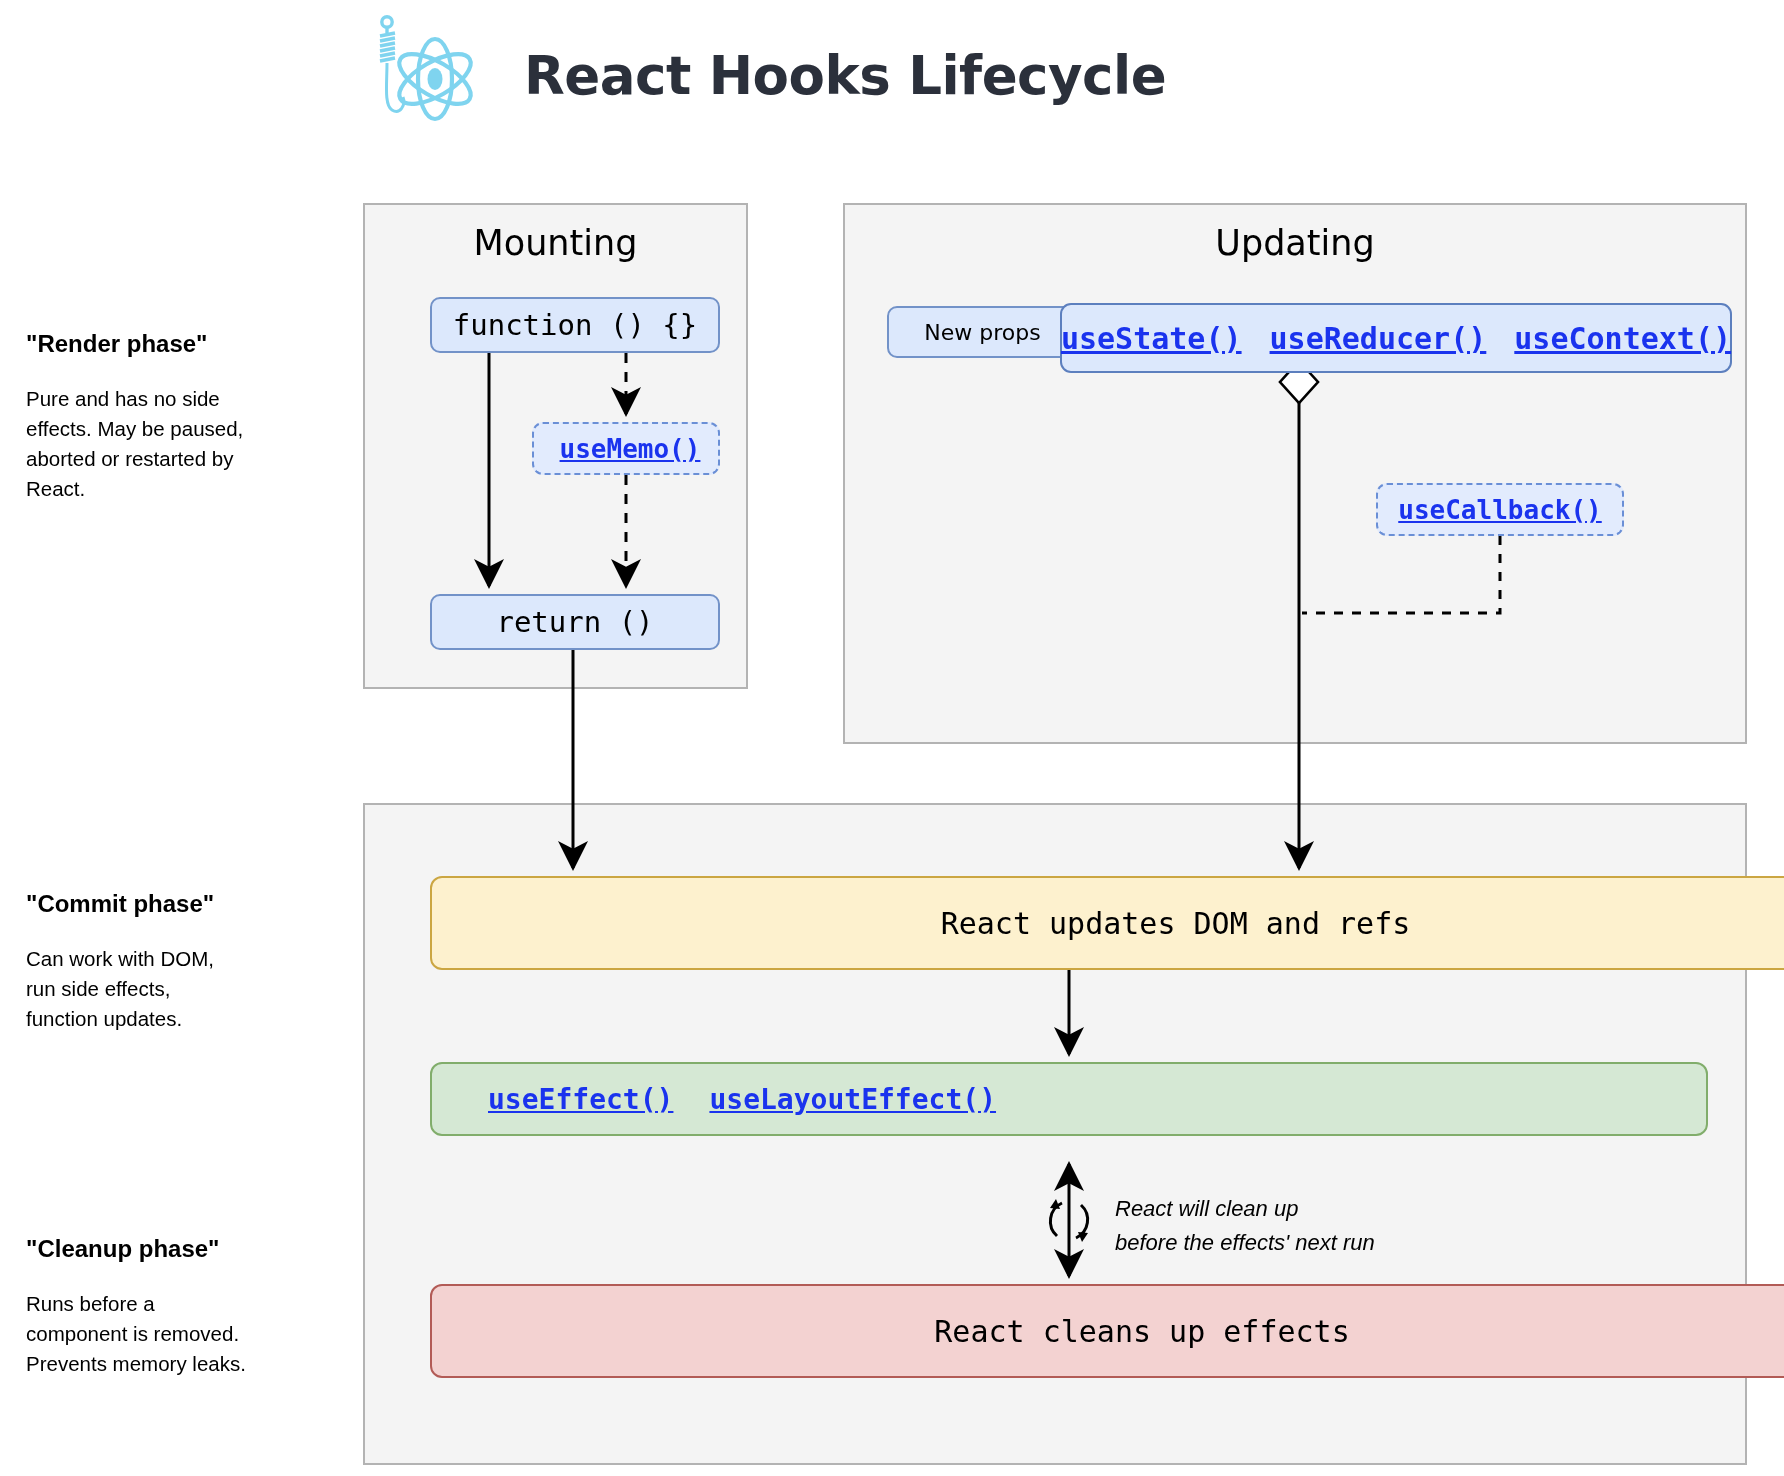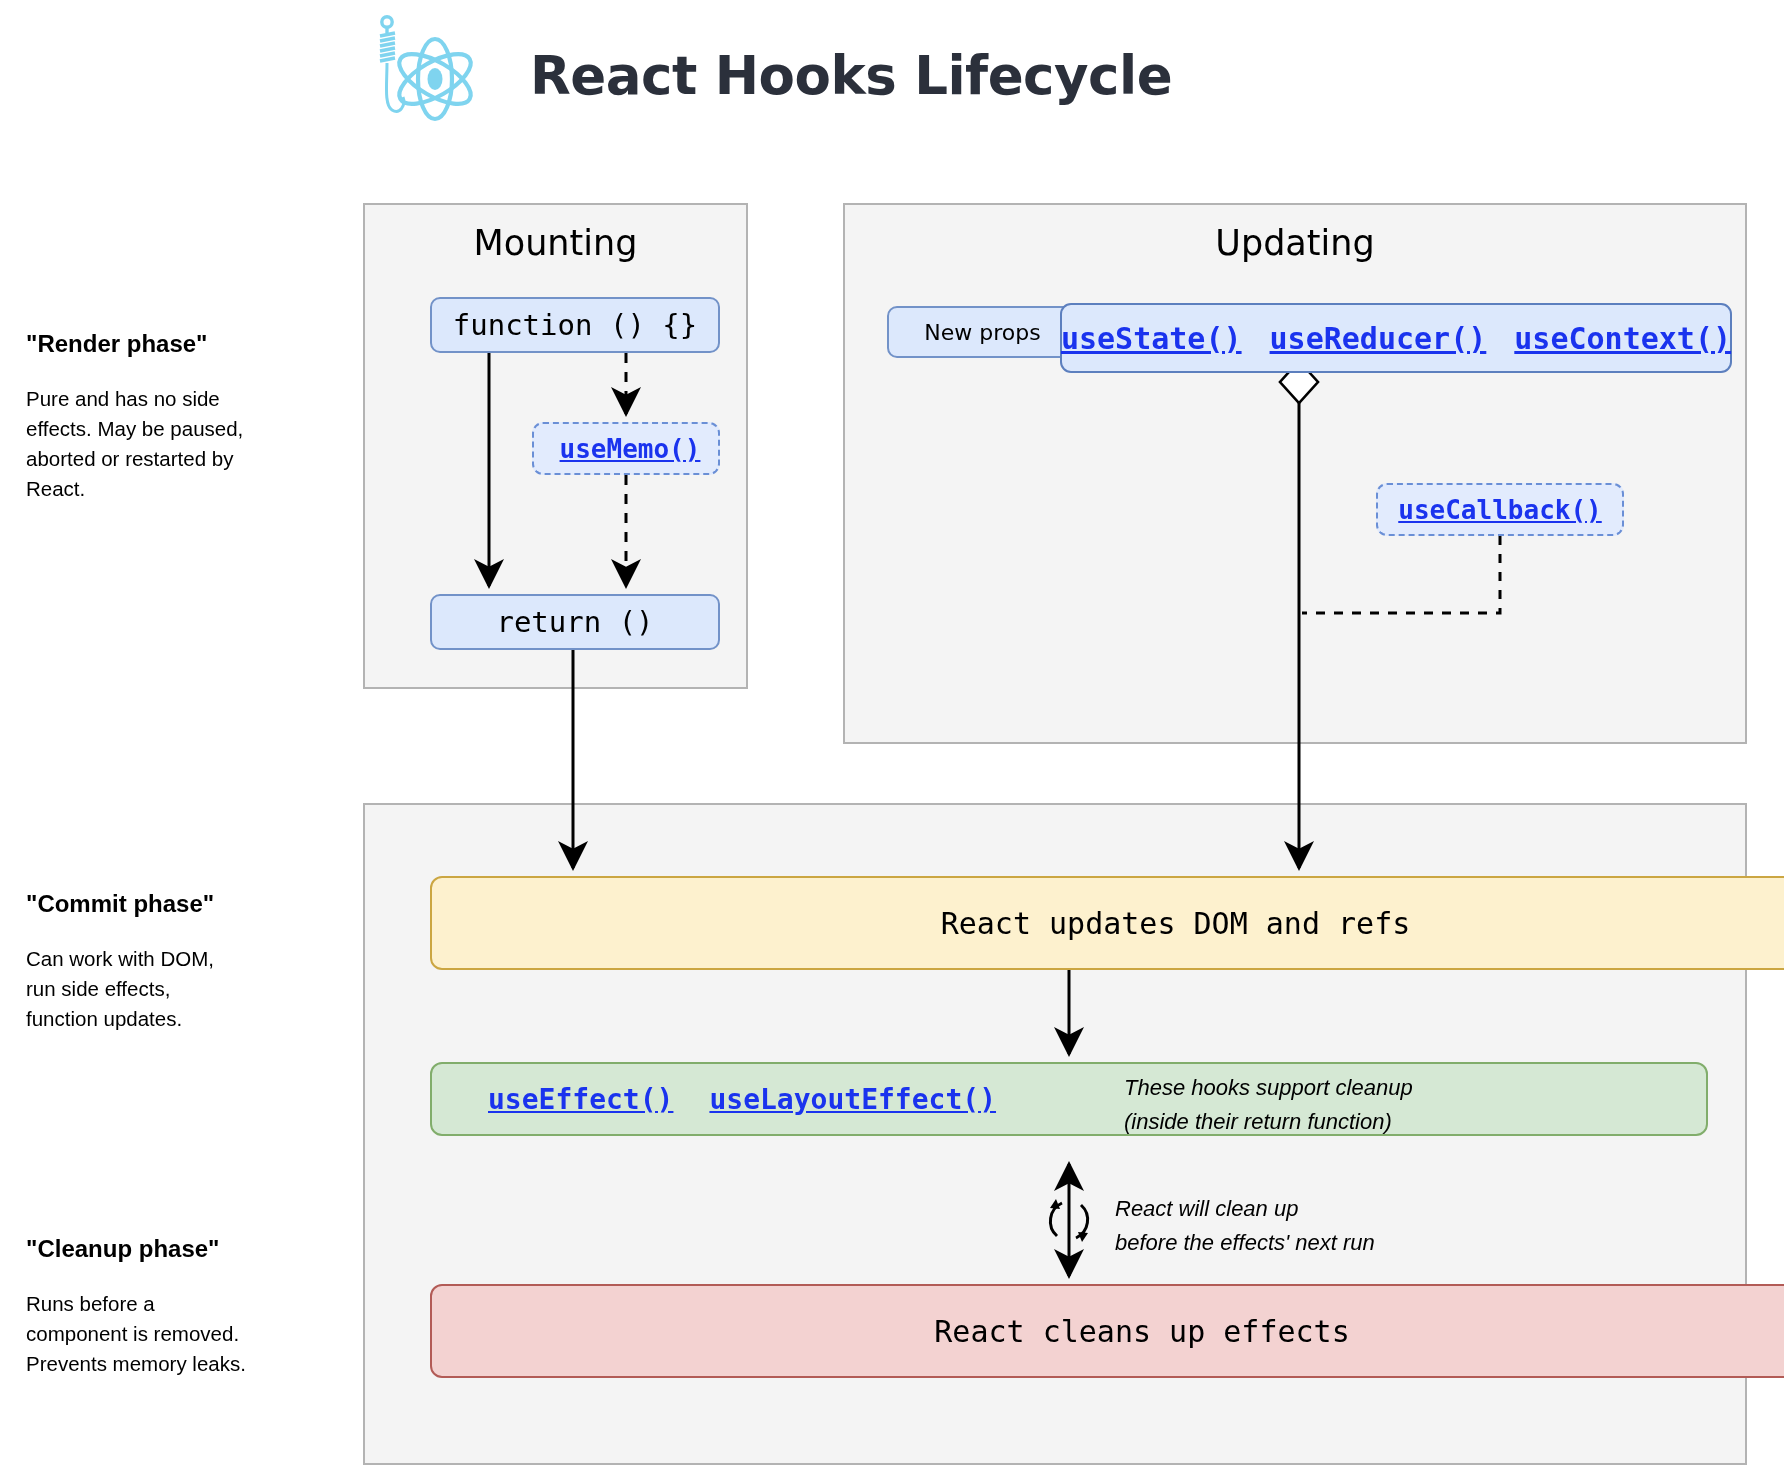--- a/index.html
+++ b/index.html
@@ -19,21 +19,21 @@
     inset: 0;
   }
   
   .header {
     position: absolute;
     left: 370px;
     top: 10px;
     height: 130px;
     display: flex;
     align-items: center;
-    gap: 30px;
+    gap: 24px;
   }
   .logo-wrap {
     width: 130px;
     height: 125px;
     position: relative;
     flex: none;
   }
   .page-title {
     font-family: "DejaVu Sans", sans-serif;
     font-size: 53px;
@@ -295,22 +295,20 @@
   <div class="node" id="node-dom">
     <span>React updates DOM and refs</span>
   </div>
 
   <div class="node" id="node-effects">
     <div id="effects-links">
       <span class="hooklink">useEffect()</span>
       <span class="hooklink">useLayoutEffect()</span>
     </div>
   </div>
-  <div id="effects-note">These hooks support cleanup
-(inside their return function)</div>
 
   <div id="cleanup-note">React will clean up
 before the effects' next run</div>
 
   <div class="node" id="node-cleanup">
     <span>React cleans up effects</span>
   </div>
 
 </div>
 

